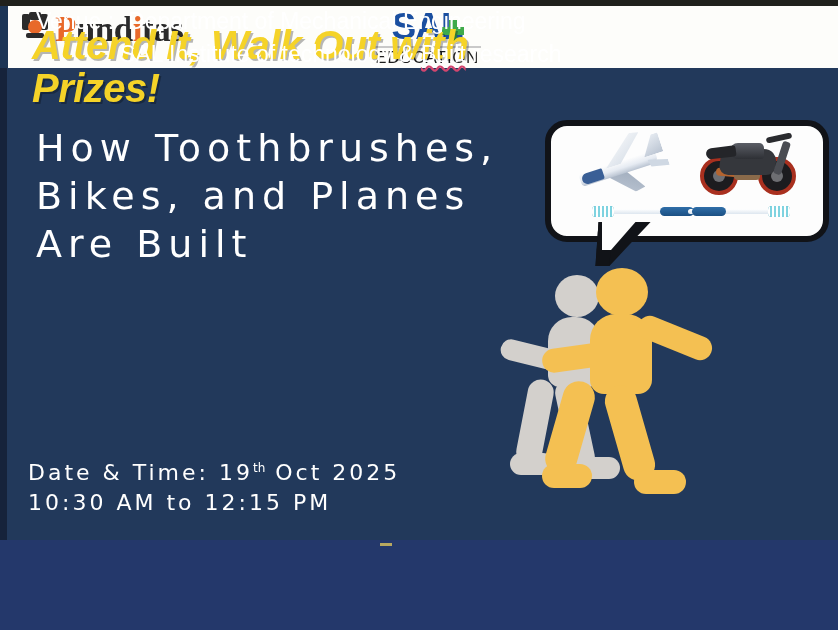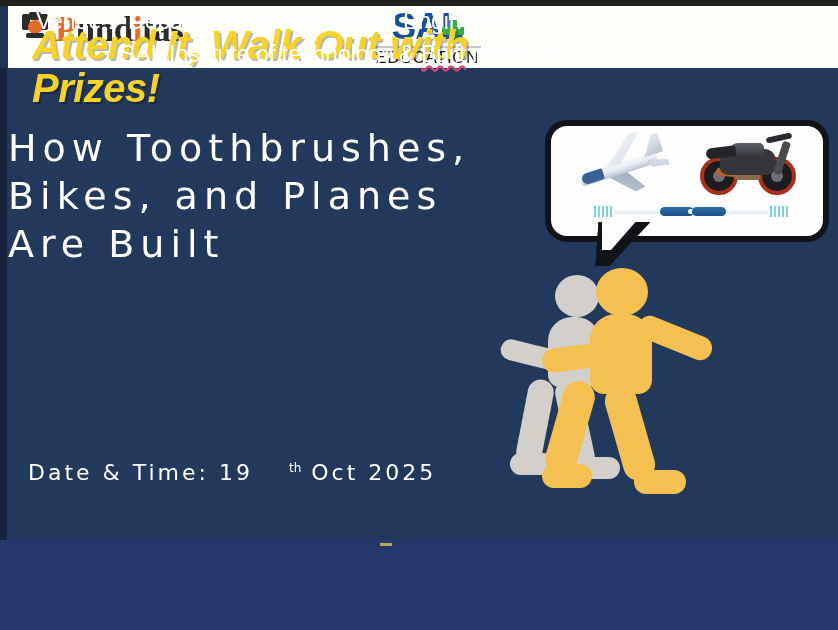--- a/index.html
+++ b/index.html
@@ -195,21 +195,21 @@
     font-size: 40px;
     line-height: 1.07;
     letter-spacing: -0.5px;
     color: #f5d328;
     text-shadow: 2px 2px 0 rgba(0,0,0,0.28);
   }
 
   
   .title {
     position: absolute;
-    left: 8px; top: 125px;
+    left: 36px; top: 125px;
     width: 500px;
     font-family: "DejaVu Sans", sans-serif;
     font-weight: 400;
     font-size: 38px;
     line-height: 1.26;
     letter-spacing: 6px;
     color: #ffffff;
   }
 
   
@@ -219,21 +219,20 @@
     font-family: "DejaVu Sans", sans-serif;
     font-size: 22px;
     line-height: 1.35;
     letter-spacing: 3px;
     color: #ffffff;
   }
   .datetime sup {
     font-size: 12px;
     letter-spacing: 0;
     vertical-align: super;
-    margin-left: 36px;
   }
 
   
   .venue-band {
     position: absolute;
     left: 0; top: 540px;
     width: 838px; height: 90px;
     background: #24386b;
   }
   .venue-line {
@@ -526,20 +525,21 @@
 
   <div class="body-area"></div>
   <div class="body-left-strip"></div>
 
   <div class="headline">Attend It, Walk Out with Prizes!</div>
 
   <div class="title">How Toothbrushes, Bikes, and Planes Are Built</div>
 
   <div class="datetime">
     <div><span>Date &amp; Time:</span> <span>19</span><sup>th</sup> <span>Oct 2025</span></div>
+    <div>10:30 AM to 12:15 PM</div>
   </div>
 
   <div class="bubble"></div>
   <div class="bubble-tail"></div>
   <div class="bubble-tail-inner"></div>
 
   <div class="plane">
     <span class="wing-bot"></span>
     <span class="fuselage"></span>
     <span class="nose-band"></span>

